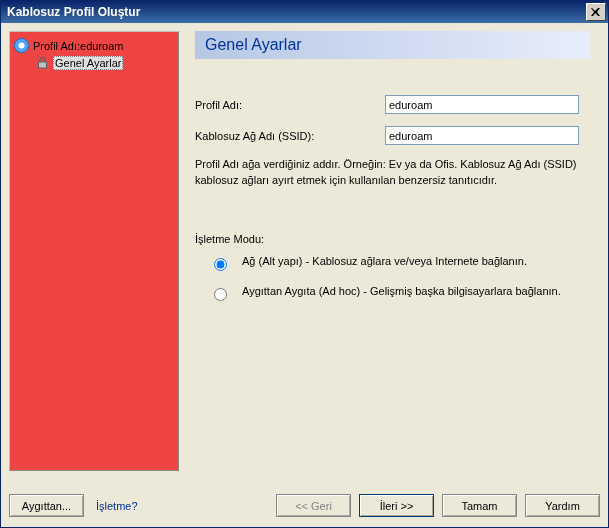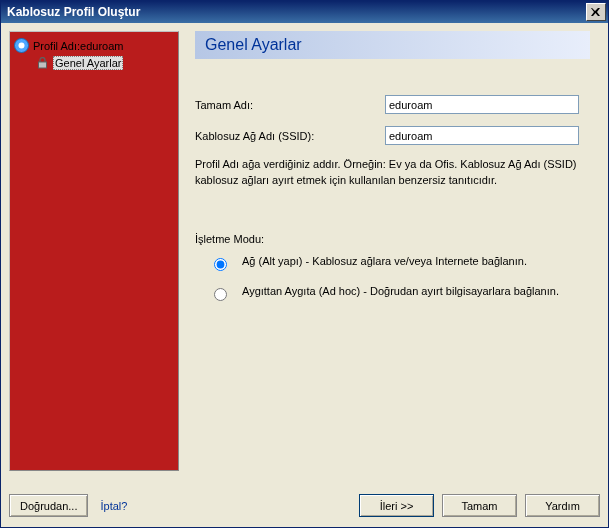--- a/index.html
+++ b/index.html
@@ -2,21 +2,21 @@
 <html><head>
 <meta charset="utf-8">
 <style>
   html,body{margin:0;padding:0;font-family:Tahoma,Arial,sans-serif;font-size:11px;color:#000;background:#ece9d8;}
   .window{width:609px;height:528px;background:#ece9d8;border:1px solid #0a246a;box-sizing:border-box;position:relative;}
   .titlebar{height:22px;background:linear-gradient(to bottom,#0a246a,#3a6ea5);color:#fff;display:flex;align-items:center;padding:0 2px 0 6px;font-weight:bold;font-size:12px;}
   .titlebar .title-text{flex:1;}
   .close-btn{width:18px;height:16px;background:#d4d0c8;border:1px solid #fff;border-right-color:#404040;border-bottom-color:#404040;color:#000;display:flex;align-items:center;justify-content:center;font-size:11px;font-weight:bold;cursor:default;}
   .body{position:absolute;top:22px;left:0;right:0;bottom:0;}
   .content-area{display:flex;padding:8px 8px 0 8px;gap:6px;height:448px;box-sizing:border-box;}
-  .tree{width:170px;border:1px solid #bfbfbf;background:#b91c1c;padding:6px 4px;box-sizing:border-box;font-size:11px;border-bottom:1px solid #888;border-right:1px solid #888;}
+  .tree{width:170px;border:1px solid #bfbfbf;background:#ef4444;padding:6px 4px;box-sizing:border-box;font-size:11px;border-bottom:1px solid #888;border-right:1px solid #888;}
   .tree-root{display:flex;align-items:center;gap:4px;margin-bottom:2px;}
   .tree-root .root-icon{width:15px;height:15px;display:flex;align-items:center;justify-content:center;}
   .tree-children{padding-left:22px;}
   .tree-item{display:flex;align-items:center;gap:4px;height:16px;margin:1px 0;}
   .tree-item .lock-icon{width:13px;height:13px;display:flex;align-items:center;justify-content:center;}
   .tree-item.selected span.lbl{background:#e0e0e0;border:1px dotted #808080;padding:0 1px;}
   .main{flex:1;background:#ece9d8;padding:0 10px;position:relative;}
   .section-header{background:linear-gradient(to right,#b6c7e5,#e8eefb);height:28px;display:flex;align-items:center;padding-left:10px;font-size:16px;color:#003399;margin-bottom:36px;}
   .form-row{display:flex;align-items:center;margin-bottom:12px;}
   .form-row .lbl{flex:0 0 190px;}
@@ -67,46 +67,47 @@
             </span>
             <span class="lbl">Genel Ayarlar</span>
           </div>
         </div>
       </div>
 
       <div class="main">
         <div class="section-header">Genel Ayarlar</div>
 
         <div class="form-row">
-          <span class="lbl">Tamam Adı:</span>
+          <span class="lbl">Profil Adı:</span>
           <input type="text" value="eduroam" style="">
         </div>
         <div class="form-row">
           <span class="lbl">Kablosuz Ağ Adı  (SSID):</span>
           <input type="text" value="eduroam" style="">
         </div>
 
         <div class="desc">Profil Adı ağa verdiğiniz addır. Örneğin: Ev ya da Ofis. Kablosuz Ağ Adı (SSID) kablosuz ağları ayırt etmek için kullanılan benzersiz tanıtıcıdır.</div>
 
         <div class="op-mode-title">İşletme Modu:</div>
         <label class="radio-row">
           <input type="radio" name="opmode" checked="" style="">
           <span>Ağ (Alt yapı) - Kablosuz ağlara ve/veya Internete bağlanın.</span>
         </label>
         <label class="radio-row">
           <input type="radio" name="opmode" style="">
-          <span>Aygıttan Aygıta (Ad hoc) - Doğrudan ayırt bilgisayarlara bağlanın.</span>
+          <span>Aygıttan Aygıta (Ad hoc) - Gelişmiş başka bilgisayarlara bağlanın.</span>
         </label>
       </div>
     </div>
 
     <div class="buttons">
-      <button class="btn">Doğrudan...</button>
-      <span class="help-link">İptal?</span>
+      <button class="btn">Aygıttan...</button>
+      <span class="help-link">İşletme?</span>
       <span class="spacer"></span>
       <div class="btn-group">
+        <button class="btn" disabled="">&lt;&lt; Geri</button>
         <button class="btn default">İleri &gt;&gt;</button>
         <button class="btn">Tamam</button>
         <button class="btn">Yardım</button>
       </div>
     </div>
   </div>
 </div>
 
 </body></html>

